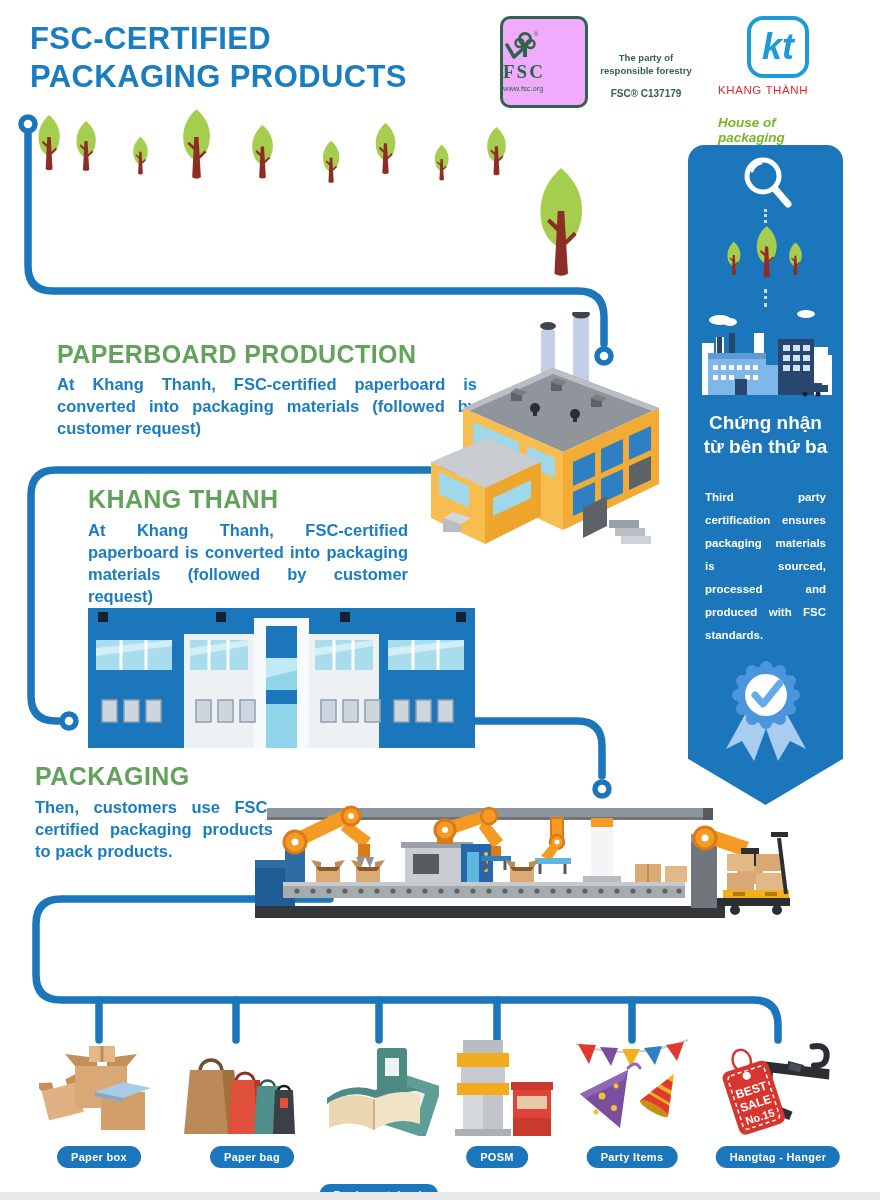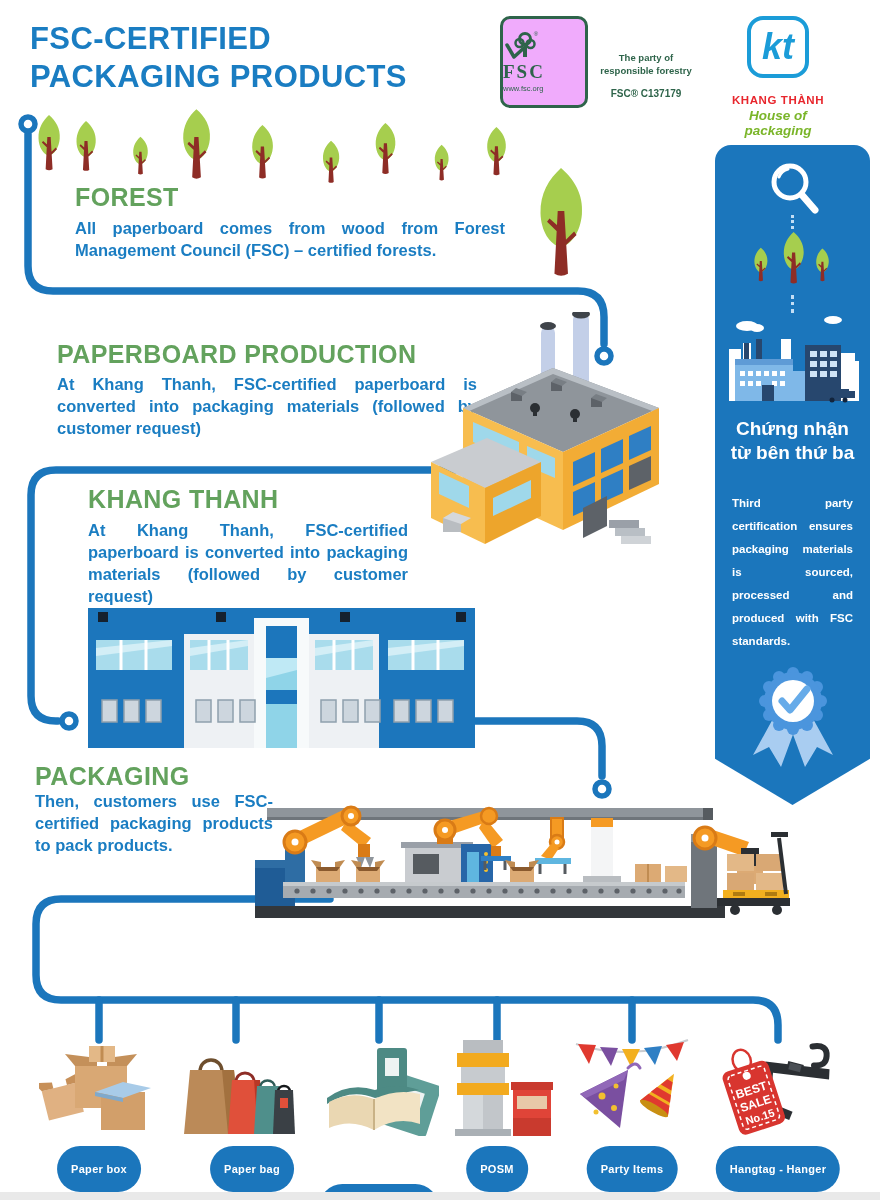--- a/index.html
+++ b/index.html
@@ -12,35 +12,35 @@
   .abs{position:absolute;}
   .main-title{color:var(--blue-text);font-weight:bold;font-size:31px;line-height:1.22;letter-spacing:.4px;}
   .step-title{margin:0;color:var(--green);font-weight:bold;font-size:25px;letter-spacing:.4px;}
   .step-body{margin:0;color:var(--blue-text);font-weight:bold;font-size:16.5px;line-height:1.33;text-align:justify;}
   .fsc-box{box-sizing:border-box;width:88px;height:92px;border:3px solid var(--fsc);border-radius:10px;
            display:flex;flex-direction:column;align-items:flex-start;justify-content:center;gap:1px;background:#f0abfc;}
   .fsc-acronym{font-family:"Liberation Serif",serif;font-weight:bold;font-size:19px;color:var(--fsc);letter-spacing:2px;line-height:1;}
   .fsc-url{font-size:7.5px;color:var(--fsc);margin-top:2px;}
   .fsc-tagline{width:104px;text-align:center;color:var(--fsc);font-weight:bold;font-size:9.5px;line-height:1.35;}
   .fsc-license{margin-top:9px;font-size:10px;text-align:center;}
-  .kt-wrap{width:120px;text-align:center;}
+  .kt-wrap{width:120px;text-align:left;}
   .kt-mono{box-sizing:border-box;width:62px;height:62px;margin:0 auto;border:4px solid var(--ktblue);border-radius:16px;
            display:flex;align-items:center;justify-content:center;color:var(--ktblue);
            font-weight:bold;font-style:italic;font-size:36px;line-height:1;}
-  .kt-company{margin-top:16px;color:var(--ktred);font-weight:bold;font-size:11.5px;letter-spacing:.6px;}
-  .kt-slogan{margin-top:2px;color:var(--ktgreen);font-weight:bold;font-style:italic;font-size:13.5px;}
-  .ribbon{left:715px;top:145px;width:155px;height:660px;background:var(--blue);
+  .kt-company{margin-top:6px;color:var(--ktred);font-weight:normal;font-size:11.5px;letter-spacing:.6px;}
+  .kt-slogan{margin-top:19px;color:var(--ktgreen);font-weight:bold;font-style:italic;font-size:13.5px;}
+  .ribbon{left:688px;top:145px;width:155px;height:660px;background:var(--blue);
           border-radius:16px 16px 0 0;
           clip-path:polygon(0 0,100% 0,100% 93%,50% 100%,0 93%);
-          display:flex;flex-direction:column;align-items:center;padding-top:14px;box-sizing:border-box;}
+          display:flex;flex-direction:column;align-items:center;padding-top:8px;box-sizing:border-box;}
   .dotted-v{width:0;border-left:3px dotted #c3def5;}
   .ribbon-heading{margin-top:12px;color:#fff;font-weight:bold;font-size:19px;line-height:1.28;text-align:center;}
   .ribbon-body{margin-top:26px;padding:0 17px;color:#fff;font-weight:bold;font-size:11.5px;line-height:2.0;text-align:justify;}
   .pill{position:absolute;transform:translateX(-50%);background:var(--blue);color:#fff;
-        font-size:11px;font-weight:bold;padding:17px 14px;border-radius:999px;white-space:nowrap;letter-spacing:.3px;}
+        font-size:11px;font-weight:bold;padding:5px 14px;border-radius:999px;white-space:nowrap;letter-spacing:.3px;}
   svg{display:block;}
 </style>
 </head>
 <body>
 
 <div class="page">
 
   <svg class="abs" style="left:0;top:0" width="880" height="1200">
     <g fill="none" stroke="#1b76bc" stroke-width="7.5" stroke-linecap="round">
       <path d="M28,134 V266 Q28,291 53,291 H578 Q604,291 604,317 V344"></path>
@@ -101,38 +101,34 @@
   </div>
 
   <div class="abs kt-wrap" style="left:718px;top:16px">
     <div class="kt-mono">
         <span>kt</span>
       </div>
     <div class="kt-company">KHANG THÀNH</div>
     <div class="kt-slogan">House of packaging</div>
   </div>
 
-  <div class="abs" style="left:75px;top:183px;width:430px">
-    <h2 class="step-title">FOREST</h2>
-    <p class="step-body" style="margin-top:6px">All paperboard comes from wood from Forest Management Council (FSC) – certified forests.</p>
-  </div>
 
   <div class="abs" style="left:57px;top:340px;width:420px">
     <h2 class="step-title">PAPERBOARD PRODUCTION</h2>
     <p class="step-body" style="margin-top:5px">At Khang Thanh, FSC-certified paperboard is converted into packaging materials (followed by customer request)</p>
   </div>
 
   <div class="abs" style="left:88px;top:485px;width:320px">
     <h2 class="step-title">KHANG THANH</h2>
     <p class="step-body" style="margin-top:6px">At Khang Thanh, FSC-certified paperboard is converted into packaging materials (followed by customer request)</p>
   </div>
 
   <div class="abs" style="left:35px;top:762px;width:238px">
     <h2 class="step-title">PACKAGING</h2>
-    <p class="step-body" style="">Then, customers use FSC-certified packaging products to pack products.</p>
+    <p class="step-body" style="margin-top:6px">Then, customers use FSC-certified packaging products to pack products.</p>
   </div>
 
   <svg class="abs" style="left:423px;top:312px" width="245" height="255" viewBox="0 0 245 255">
     <g>
       <rect x="118" y="14" width="14" height="62" rx="7" fill="#c3cfe8"></rect>
       <ellipse cx="125" cy="14" rx="8" ry="4" fill="#3f444a"></ellipse>
       <rect x="150" y="0" width="16" height="76" rx="8" fill="#c3cfe8"></rect>
       <ellipse cx="158" cy="2" rx="9" ry="4.5" fill="#3f444a"></ellipse>
     </g>
     <g>

